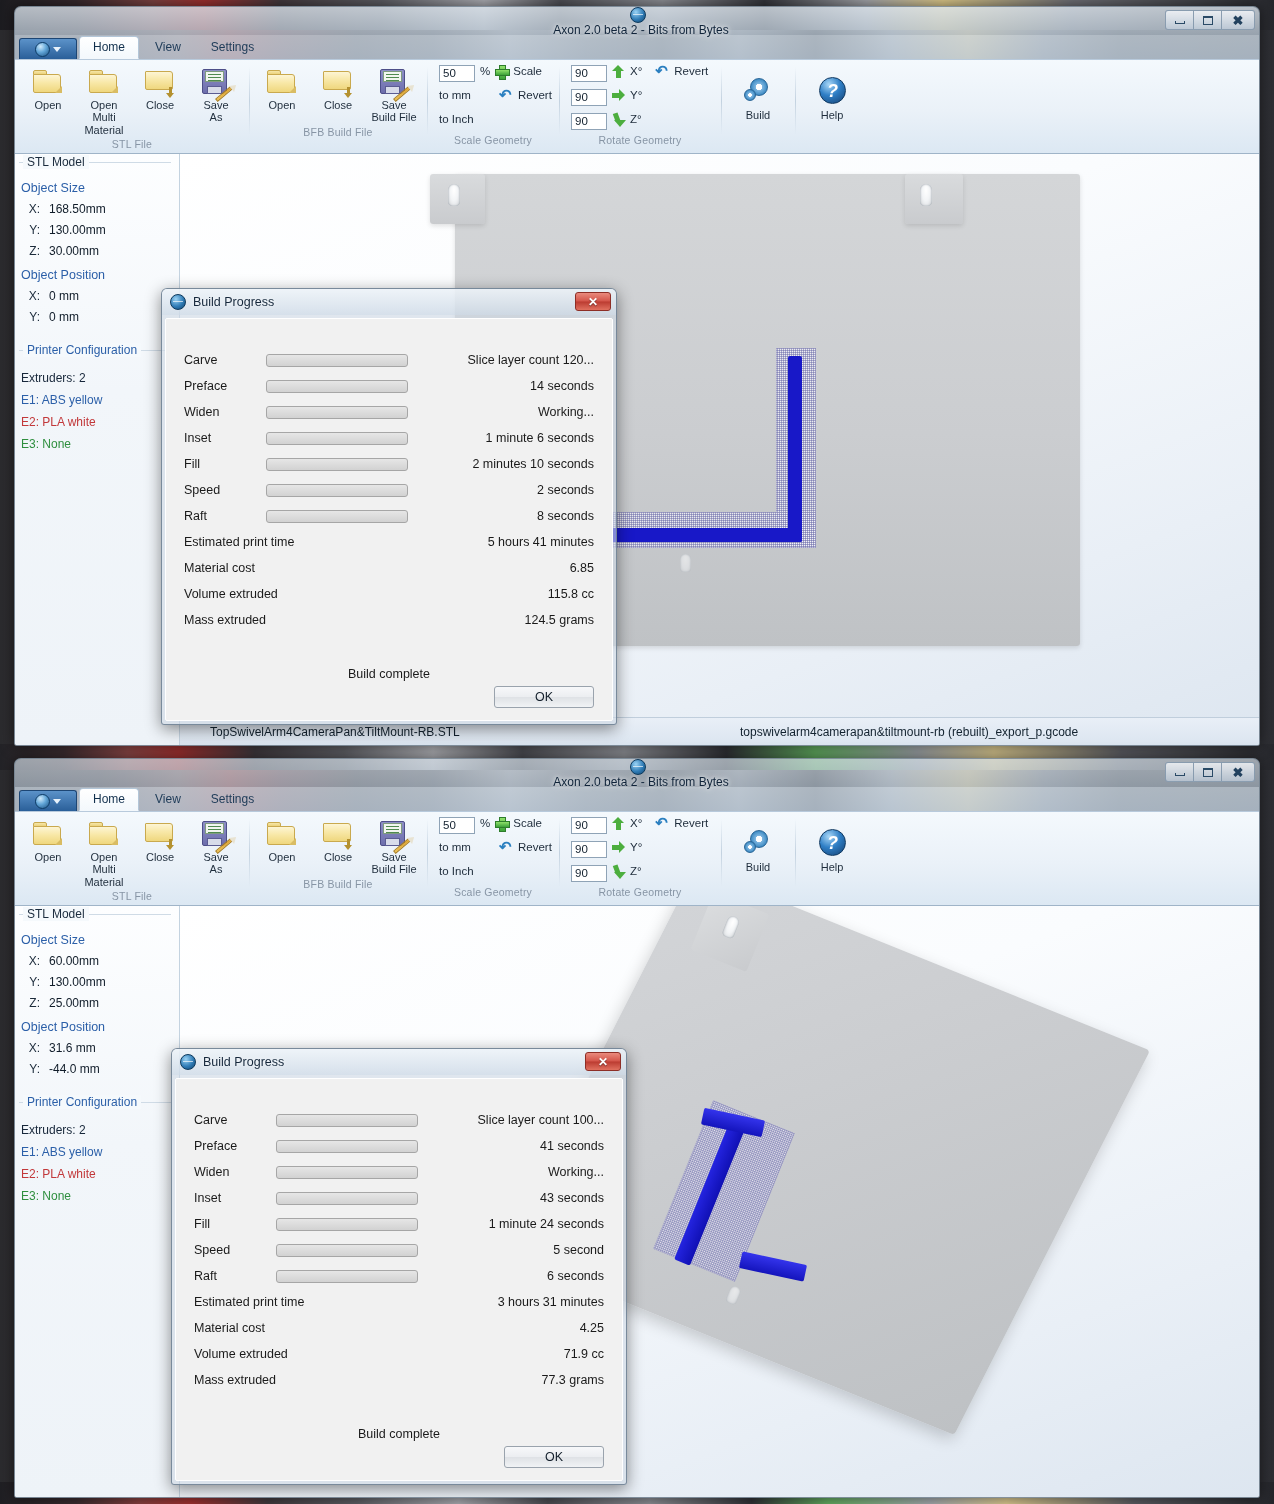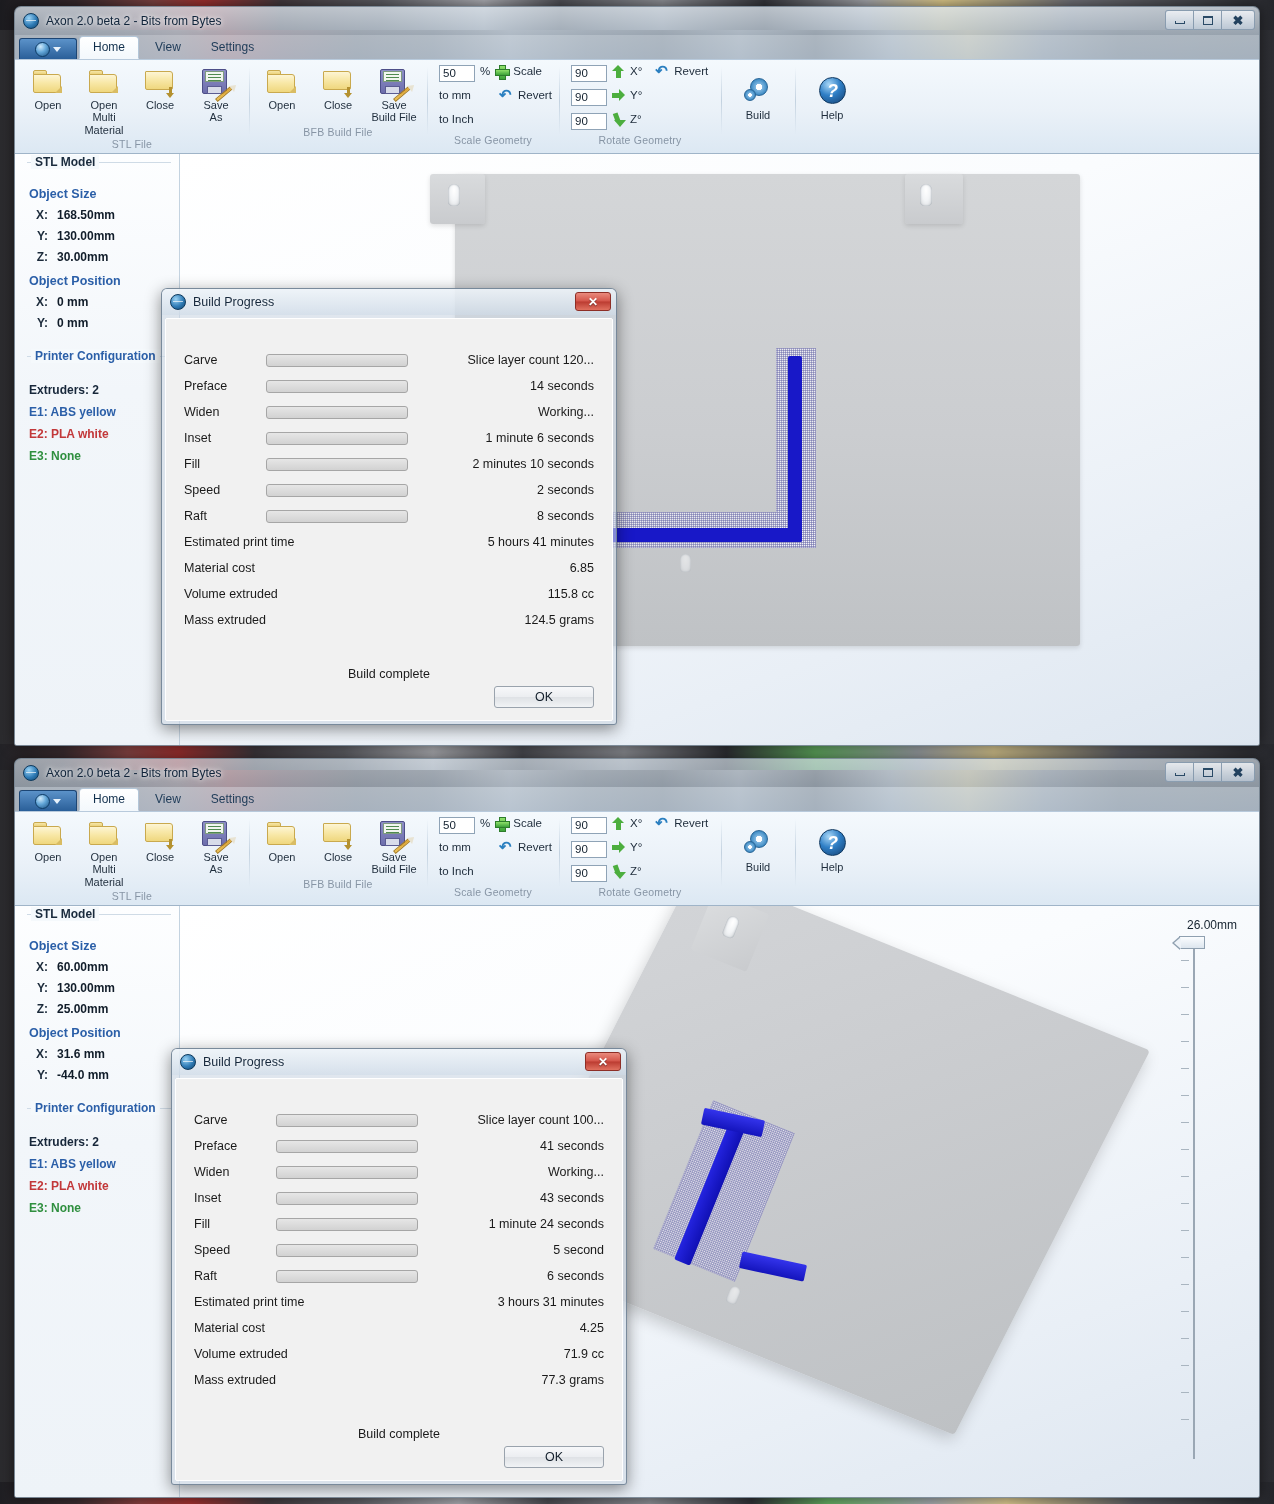--- a/index.html
+++ b/index.html
@@ -55,20 +55,21 @@
     border: 1px solid rgba(120,135,150,0.85);
     box-shadow: 0 0 14px rgba(0,0,0,0.55);
     overflow: hidden;
   }
   .win-titlebar {
     position: relative;
     height: 28px;
     background: linear-gradient(180deg, rgba(230,238,246,0.55), rgba(180,196,212,0.45));
     display: flex; align-items: center;
     padding-left: 8px;
+    flex-direction: column;
   }
   .win-titlebar.glassy {
     background: linear-gradient(180deg, rgba(225,234,243,0.32), rgba(168,186,204,0.30));
   }
   .win-icon {
     width: 16px; height: 16px; border-radius: 50%;
     background: radial-gradient(circle at 35% 30%, #9ad3f5 0%, #2f7bb5 55%, #12456e 100%);
     border: 1px solid #0d3a5e;
     margin-right: 7px; flex: 0 0 auto;
     position: relative;
@@ -272,24 +273,23 @@
     background: #ffffff;
   }
   .sidebar {
     width: 165px; flex: 0 0 165px;
     background: linear-gradient(180deg, #fdfeff, #f2f6fa 40%, #eef3f8);
     border-right: 1px solid #c4d3e0;
     position: relative;
     font-size: 12px; color: #17273a;
   }
   .group-box {
-    margin: 8px 8px 0 12px; padding: 18px 0 8px 0;
+    margin: 8px 8px 0 4px; padding: 12px 0 8px 0;
     border-top: 1px solid #cfdbe6;
     position: relative;
-    font-weight: bold;
   }
   .group-box > .legend {
     position: absolute; top: -8px; left: 4px; background: #f5f9fc;
     padding: 0 4px; font-size: 12px; color: #1a2b3d;
   }
   .blue-head { color: #2b5fa8; font-size: 12.5px; margin: 6px 0 2px 2px; }
   .kv { display: flex; font-size: 12px; margin: 7px 0 0 0; }
   .kv .k { width: 30px; text-align: right; color: #1b2a3a; padding-right: 9px;}
   .kv .v { color: #101c29; }
   .ext-line { margin: 8px 0 0 2px; font-size: 12px; }
@@ -685,20 +685,24 @@
       <div class="raft-mesh" style="left:596px; top:194px; width:40px; height:200px;"></div>
       <div class="raft-mesh" style="left:420px; top:358px; width:216px; height:36px;"></div>
       <div class="blue-path" style="left:608px; top:202px; width:14px; height:186px;"></div>
       <div class="blue-path" style="left:424px; top:374px; width:198px; height:14px;"></div>
 
 
       <div class="bfb-logo">
         <span class="bfb-text">BFB</span>
       </div>
 
+      <div class="statusbar">
+        <span class="status-left">TopSwivelArm4CameraPan&amp;TiltMount-RB.STL</span>
+        <span class="status-right">topswivelarm4camerapan&amp;tiltmount-rb (rebuilt)_export_p.gcode</span>
+      </div>
     </div>
   </div>
 
   <div class="dialog" style="left:146px; top:233px;">
     <div class="dlg-title">
       <span class="win-icon"></span>
       <span class="t">Build Progress</span>
       <div class="dlg-close">
           <span>✕</span>
         </div>
@@ -983,45 +987,20 @@
       <div style="position:absolute; left:520px; top:-5px; width:60px; height:62px;
            background:linear-gradient(135deg,#dcdee0,#c9cbce); transform: rotate(22deg); border-radius:3px;"></div>
       <div class="notch-hole" style="left:545px; top:10px; transform:rotate(22deg);"></div>
       <div class="notch-hole" style="left:548px; top:380px; width:11px; height:18px; opacity:.6; transform:rotate(22deg);"></div>
 
       <div class="raft-mesh" style="left:500px; top:205px; width:88px; height:160px; transform: rotate(22deg);"></div>
       <div class="blue-path" style="left:522px; top:210px; width:17px; height:152px; transform:rotate(22deg); background:linear-gradient(90deg,#2424e0,#1010b4);"></div>
       <div class="blue-path" style="left:522px; top:208px; width:62px; height:17px; transform:rotate(12deg); background:linear-gradient(180deg,#3434ec,#1414bc);"></div>
       <div class="blue-path" style="left:560px; top:352px; width:66px; height:17px; transform:rotate(12deg); background:linear-gradient(180deg,#3434ec,#1414bc);"></div>
 
-      <div class="zslider">
-        <div class="zlabel">26.00mm</div>
-        <div class="ztrack"></div>
-        <div class="zticks">
-            <i></i>
-            <i></i>
-            <i></i>
-            <i></i>
-            <i></i>
-            <i></i>
-            <i></i>
-            <i></i>
-            <i></i>
-            <i></i>
-            <i></i>
-            <i></i>
-            <i></i>
-            <i></i>
-            <i></i>
-            <i></i>
-            <i></i>
-            <i></i>
-          </div>
-        <div class="zthumb"></div>
-      </div>
 
       <div class="bfb-logo">
         <span class="bfb-text">BFB</span>
       </div>
 
     </div>
   </div>
 
   <div class="dialog" style="left:156px; top:241px;">
     <div class="dlg-title">

